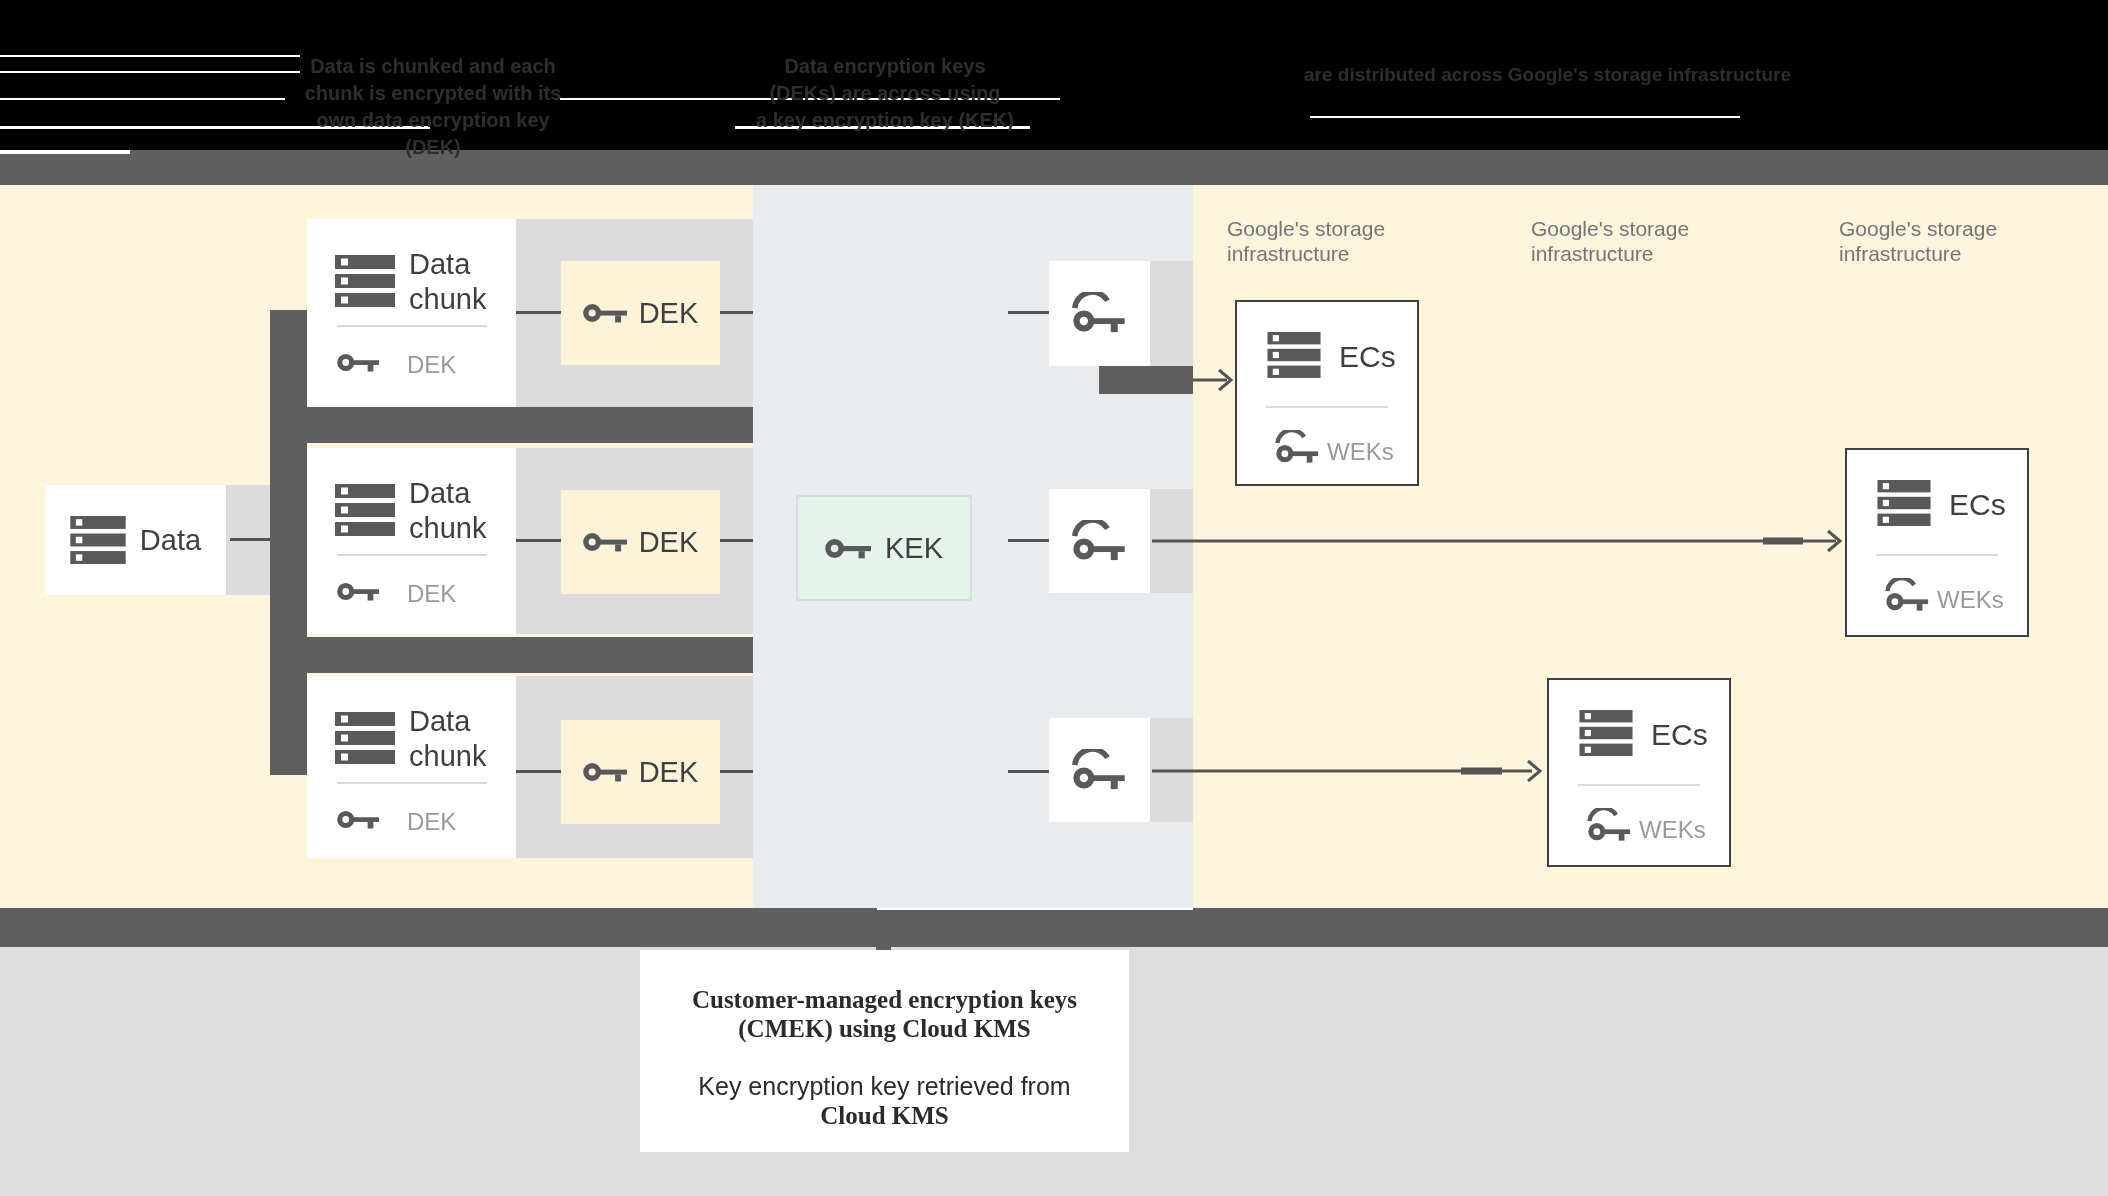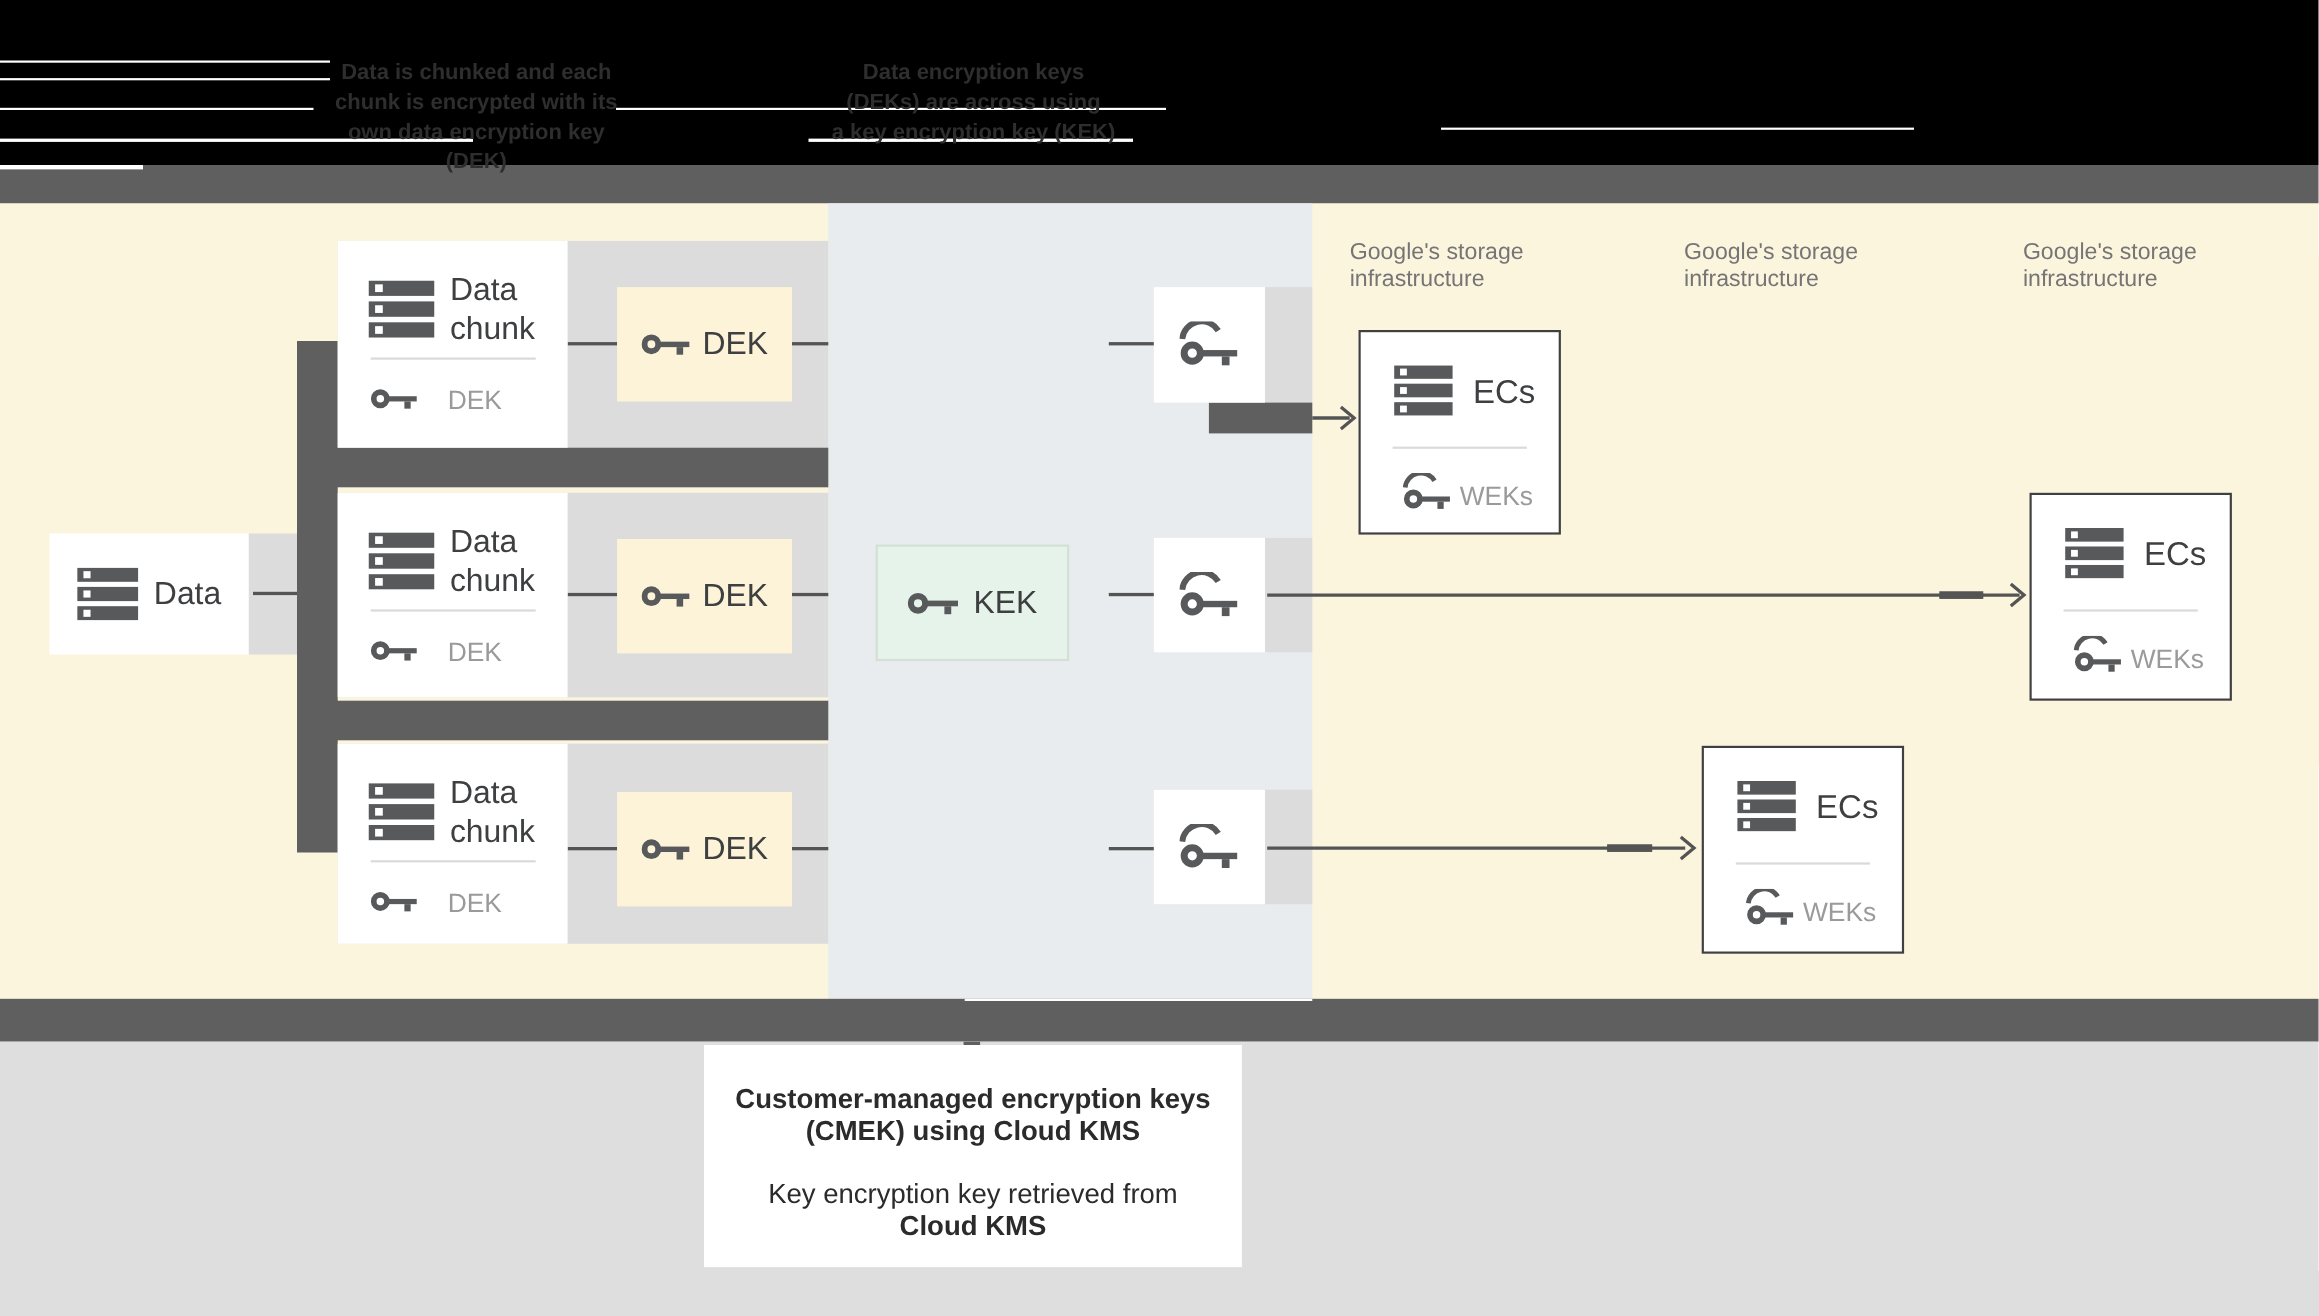--- a/index.html
+++ b/index.html
@@ -57,21 +57,21 @@
   .ecs .ky{position:absolute;left:38px;top:128px;}
   .ecs .wk{position:absolute;left:90px;top:136px;}
 
   
   .bottom-bar{left:0;top:908px;width:2108px;height:39px;background:#5f5f5f;}
   .bar-topline{left:877px;top:908px;width:316px;height:2px;background:#ffffff;}
   .bar-notch{left:876px;top:947px;width:15px;height:4px;background:#5f5f5f;}
   .bottom-gray{left:0;top:947px;width:2108px;height:249px;background:#dedede;}
   .caption{left:640px;top:950px;width:489px;height:202px;background:#ffffff;
            text-align:center;color:#2b2b2b;font-size:25px;line-height:29px;padding-top:35px;box-sizing:border-box;}
-  .caption .b{font-weight:700;}
+  .caption .b{font-weight:700;font-family:Liberation Serif, serif;}
   .caption .sp{height:29px;}
 
   svg.arrow{position:absolute;overflow:visible;}
 </style>
 </head>
 <body>
 
 <svg width="0" height="0" style="position:absolute">
   <defs>
     <symbol id="i-storage" viewBox="0 0 60 52">
@@ -111,20 +111,21 @@
       <div>Data is chunked and each</div>
       <div>chunk is encrypted with its</div>
       <div>own data encryption key (DEK)</div>
     </div>
     <div class="hcol" style="left:735px;top:53px;width:300px">
       <div>Data encryption keys</div>
       <div>(DEKs) are across using</div>
       <div>a key encryption key (KEK)</div>
     </div>
     <div class="hcol c4" style="left:1290px;top:61px;width:515px">
+      <div>are distributed across Google's storage infrastructure</div>
     </div>
   </div>
   <div class="abs graybar"></div>
   <div class="abs white-sliver"></div>
 
   <div class="abs field-yellow"></div>
   <div class="abs field-blue"></div>
 
   <div class="abs band" style="left:226px;top:485px;width:44px;height:110px"></div>
   <div class="abs band" style="left:307px;top:219px;width:446px;height:188px"></div>

